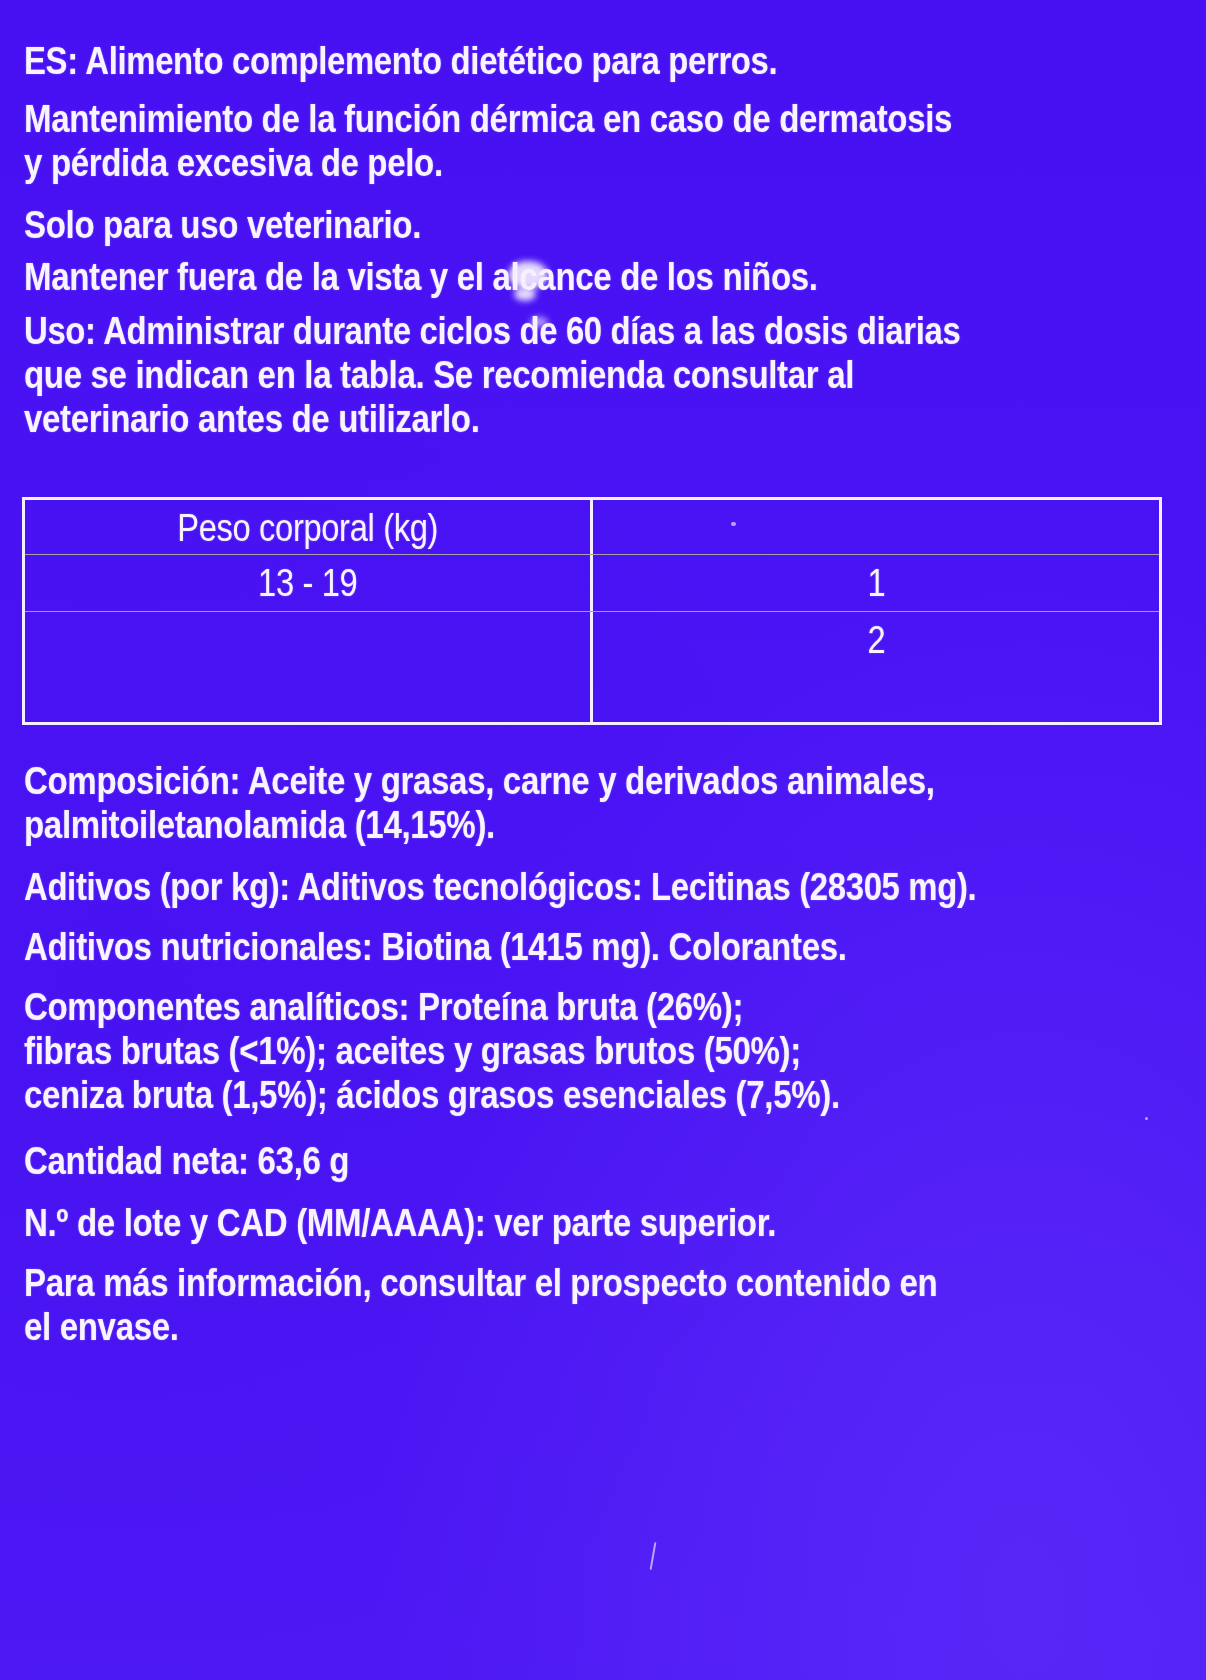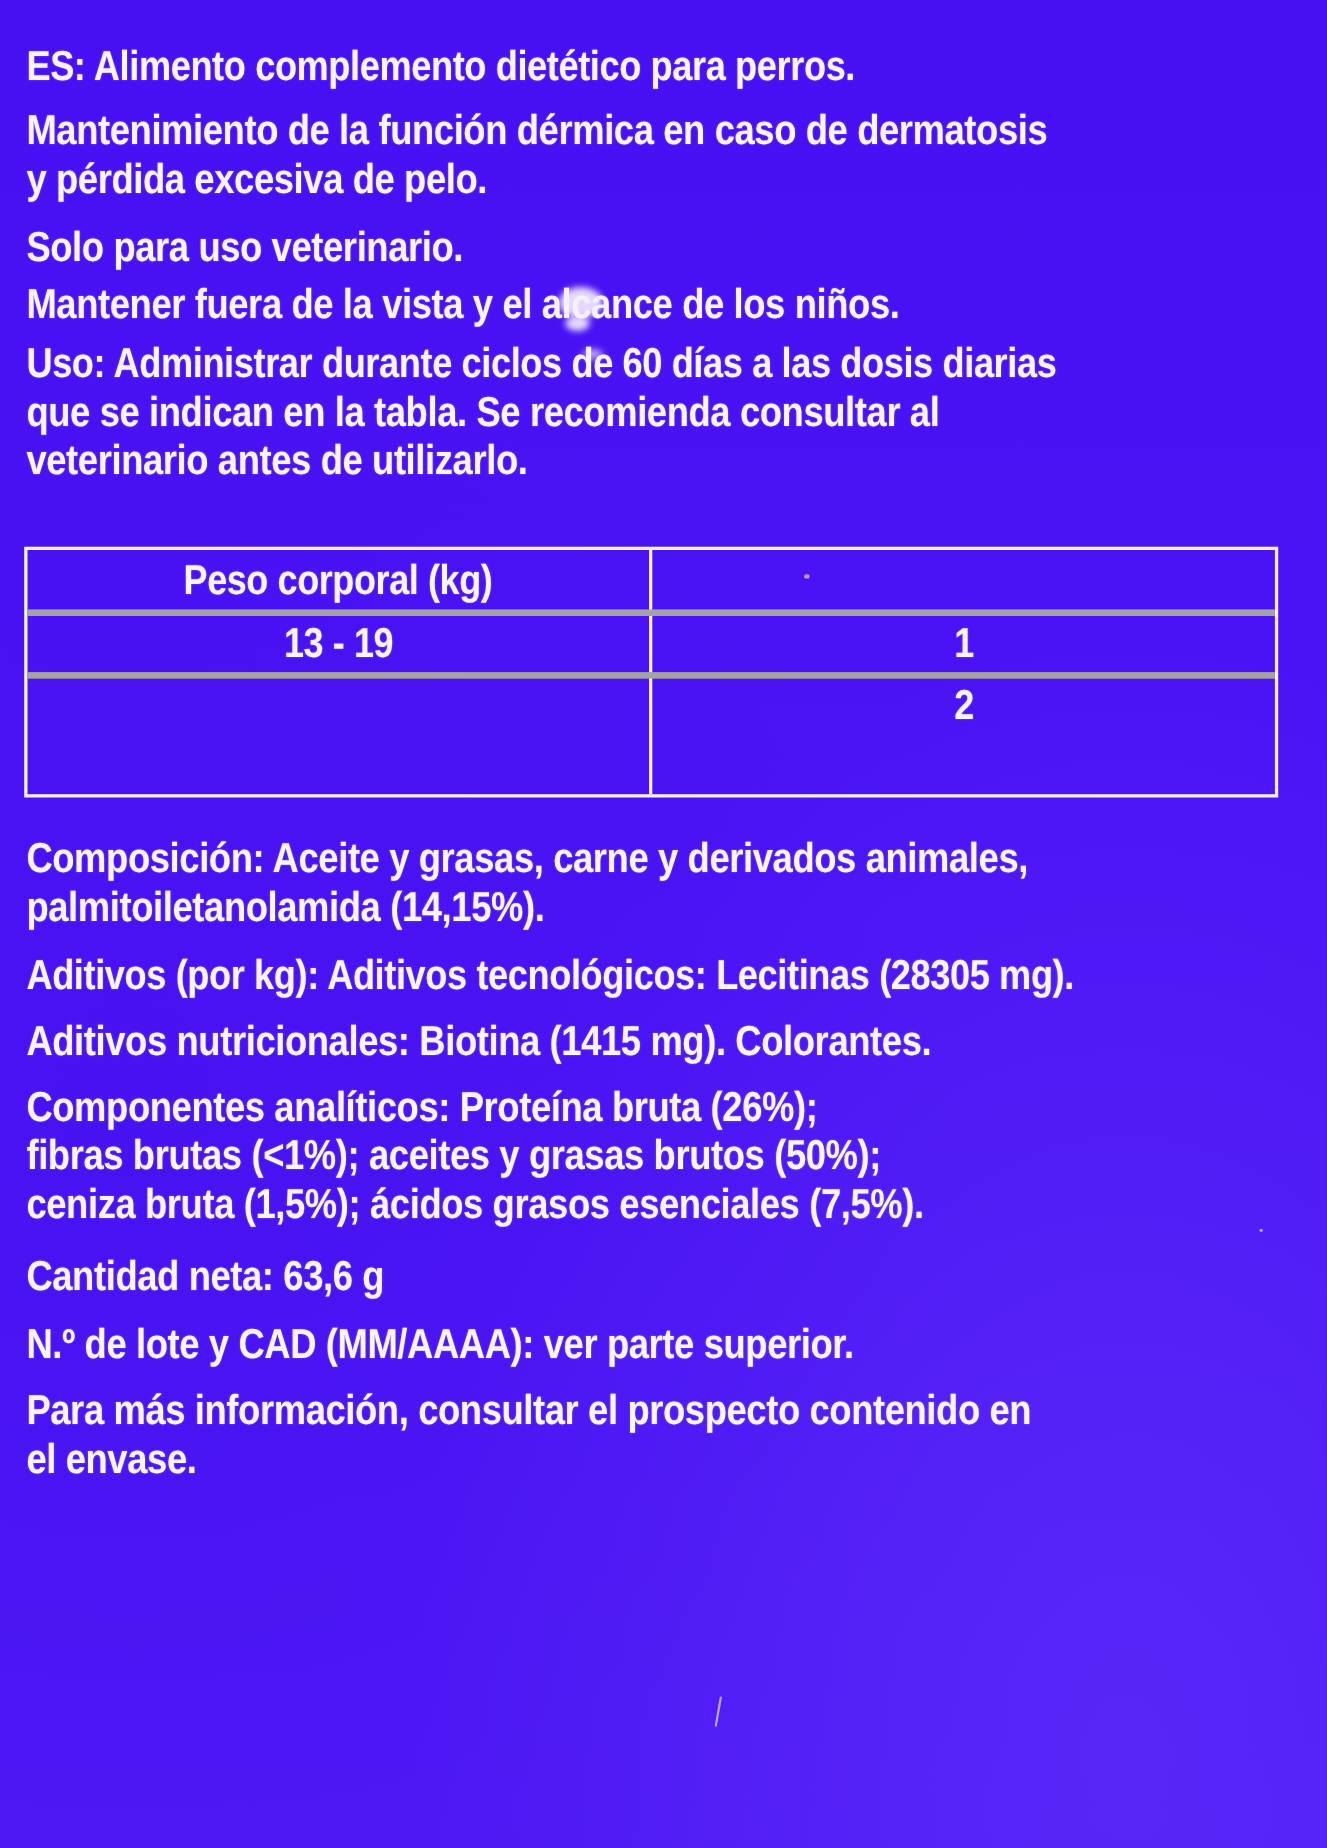--- a/index.html
+++ b/index.html
@@ -48,38 +48,38 @@
     box-sizing: border-box;
   }
   .table-row {
     position: absolute;
     left: 0;
     width: 100%;
     height: 57px;
     box-sizing: border-box;
   }
   .table-row.divided {
-    border-top: 6px solid #a3a3a3;
+    border-top: 1px solid #a3a3a3;
   }
   .col-divider {
     position: absolute;
     left: 565px;
     top: 0;
     width: 3px;
     height: 100%;
     background: #f4f0ff;
   }
   .cell {
     position: absolute;
     top: 0;
     height: 100%;
     display: flex;
     align-items: center;
     justify-content: center;
-    font-weight: 700;
+    font-weight: 400;
     font-size: 38px;
     white-space: pre;
     letter-spacing: -0.4px;
     text-shadow: 0 0 2px rgba(255,255,255,0.35);
   }
   .cell span {
     display: inline-block;
     transform: scaleX(0.86);
   }
   .cell.c0 { left: 0; width: 565px; }

